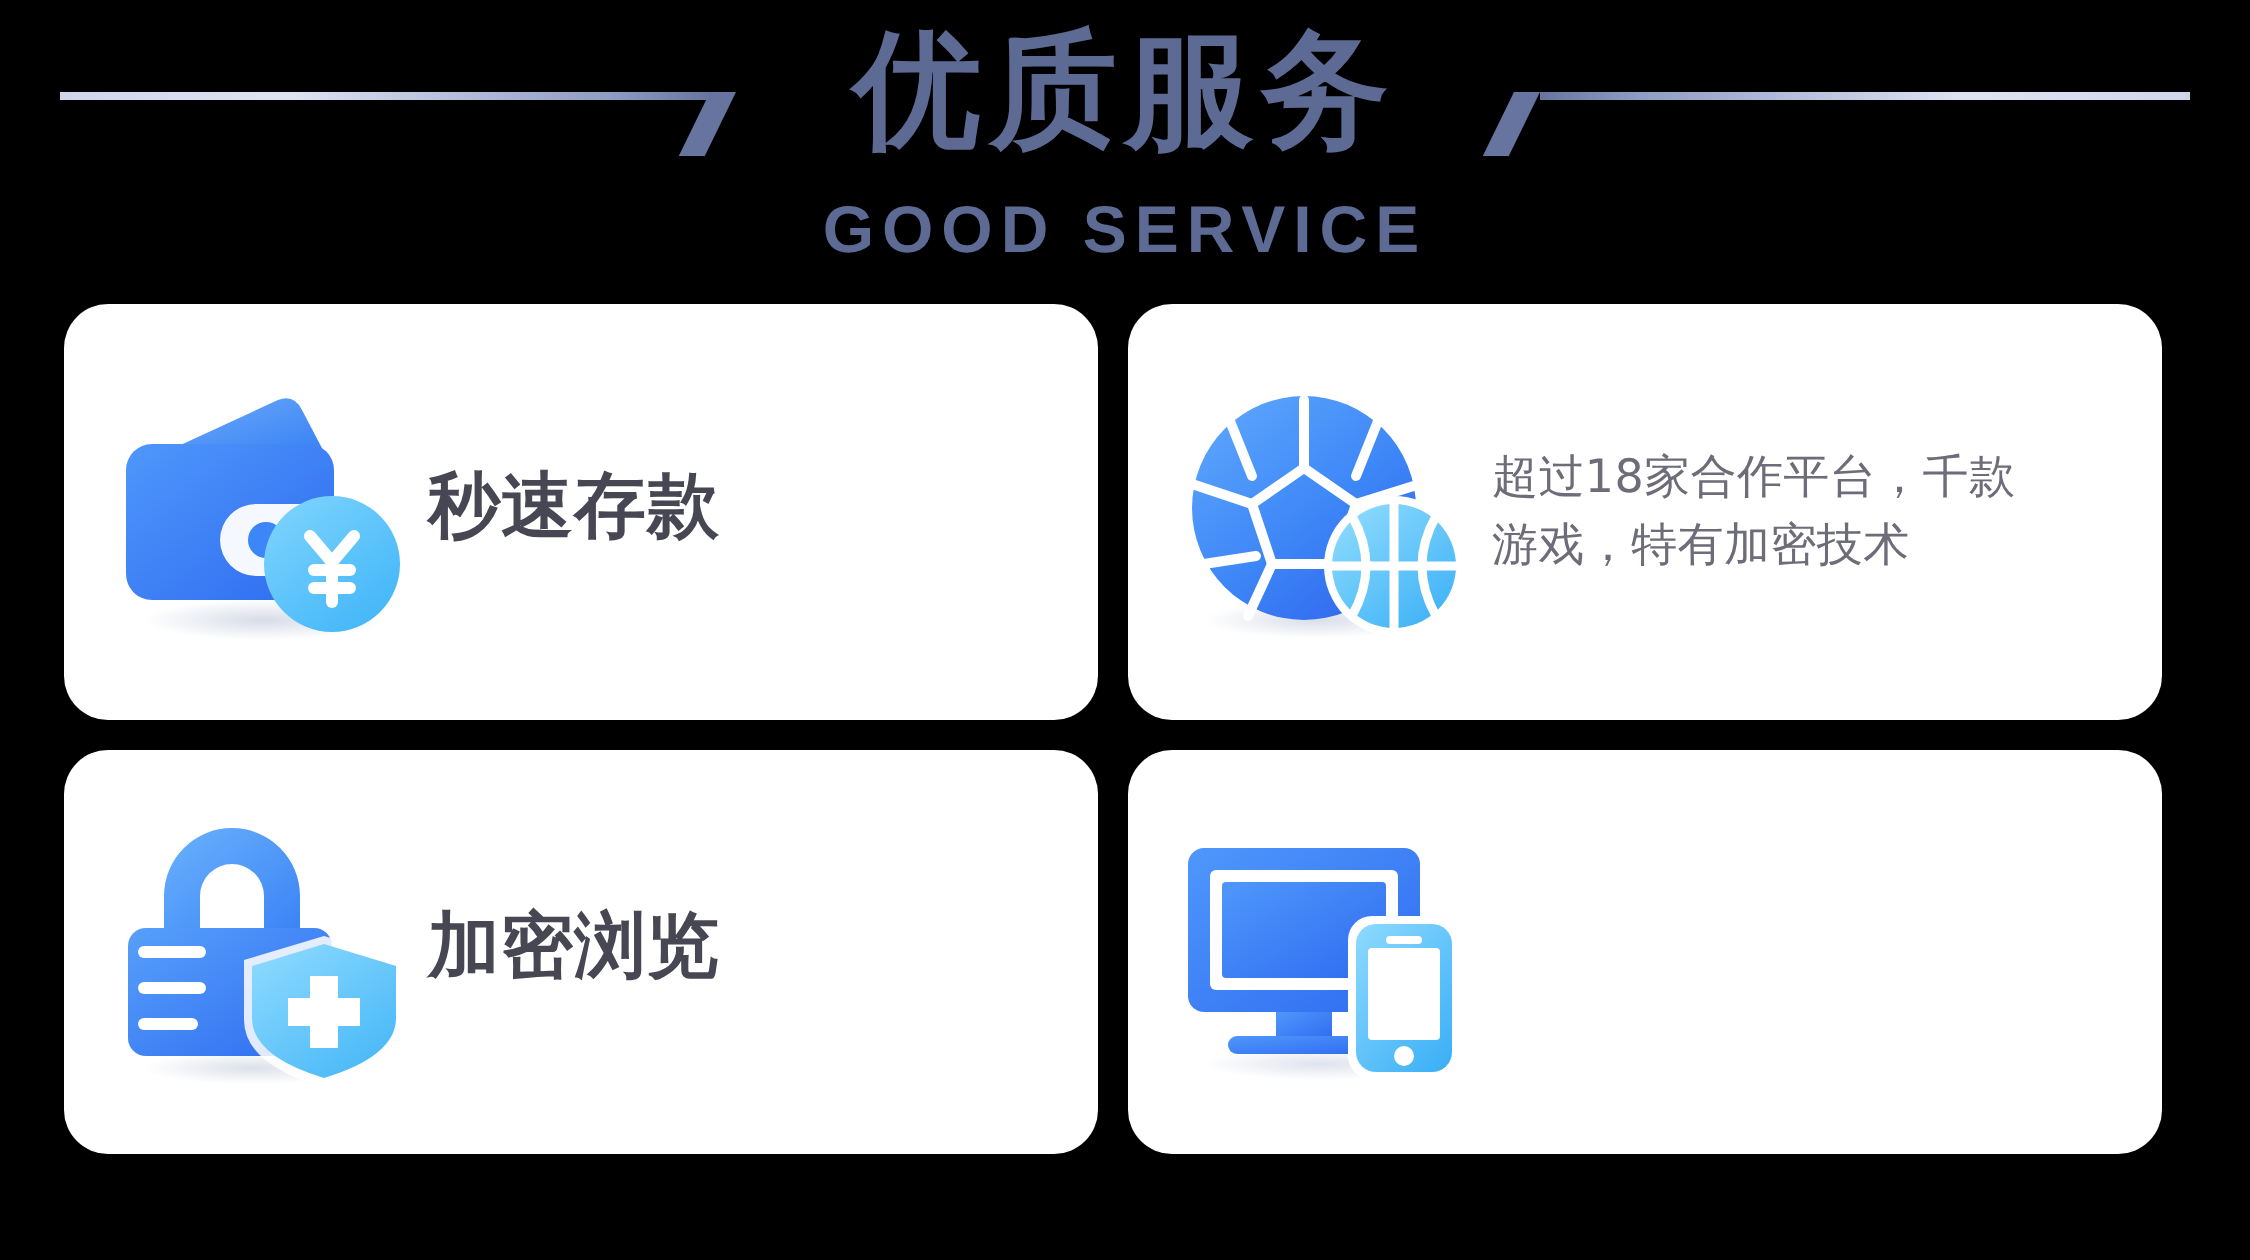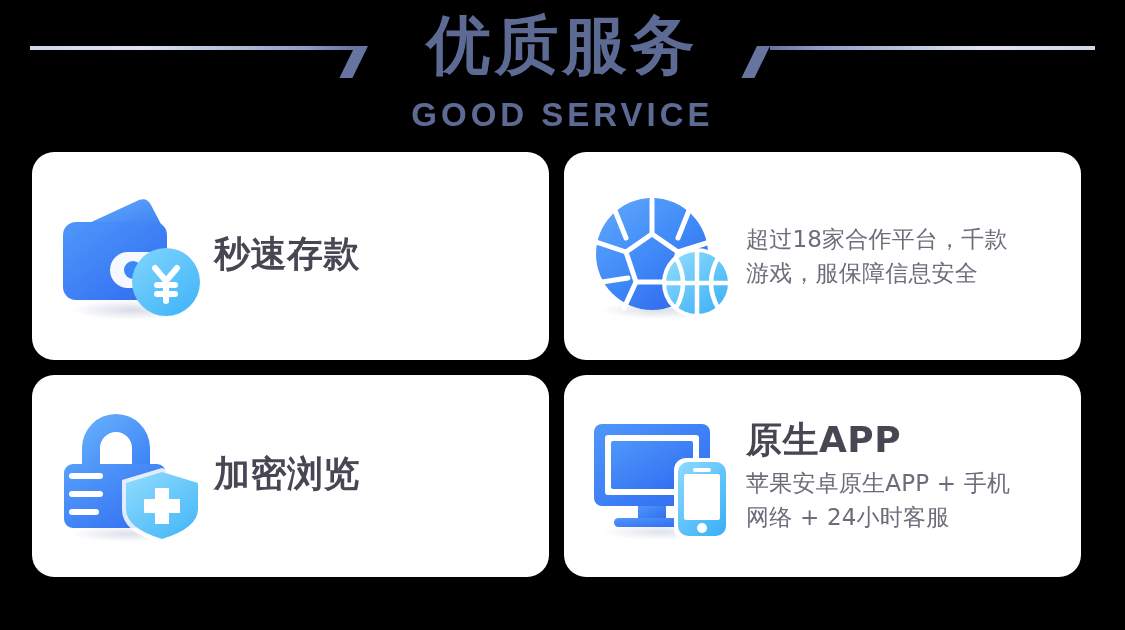--- a/index.html
+++ b/index.html
@@ -246,21 +246,21 @@
         <g fill="none" stroke="#ffffff" stroke-width="4.5" stroke-linecap="round">
           <path d="M111 66 V128"></path>
           <path d="M80 97 H142"></path>
           <path d="M90 72 Q104 97 90 122"></path>
           <path d="M132 72 Q118 97 132 122"></path>
         </g>
       </svg>
     </div>
     <div class="card-text">
       <div class="card-desc">超过18家合作平台，千款
-游戏，服保障信息安全</div>
+游戏，特有加密技术</div>
     </div>
   </div>
 
   <div class="card">
     <div class="card-icon">
       <svg viewBox="0 0 160 140" width="160" height="140">
         <defs>
           <linearGradient id="lBody" x1="0" y1="0" x2="1" y2="1">
             <stop offset="0%" stop-color="#57a0fb"></stop>
             <stop offset="100%" stop-color="#2f6bf0"></stop>
@@ -319,20 +319,15 @@
         <rect x="25" y="35" width="82" height="48" rx="2" fill="url(#mBody)"></rect>
         <rect x="52" y="100" width="28" height="14" fill="url(#mBody)"></rect>
         <rect x="28" y="112" width="76" height="9" rx="4.5" fill="url(#mBody)"></rect>
         <rect x="88" y="52" width="56" height="82" rx="12" fill="#ffffff"></rect>
         <rect x="92" y="56" width="48" height="74" rx="10" fill="url(#pBody)"></rect>
         <rect x="98" y="68" width="36" height="46" rx="2" fill="#ffffff"></rect>
         <rect x="107" y="62" width="18" height="4" rx="2" fill="#ffffff"></rect>
         <circle cx="116" cy="122" r="5" fill="#ffffff"></circle>
       </svg>
     </div>
-    <div class="card-text">
-      <div class="card-title">原生APP</div>
-      <div class="card-desc">苹果安卓原生APP + 手机
-网络 + 24小时客服</div>
-    </div>
   </div>
 
 </div>
 
 </body></html>

